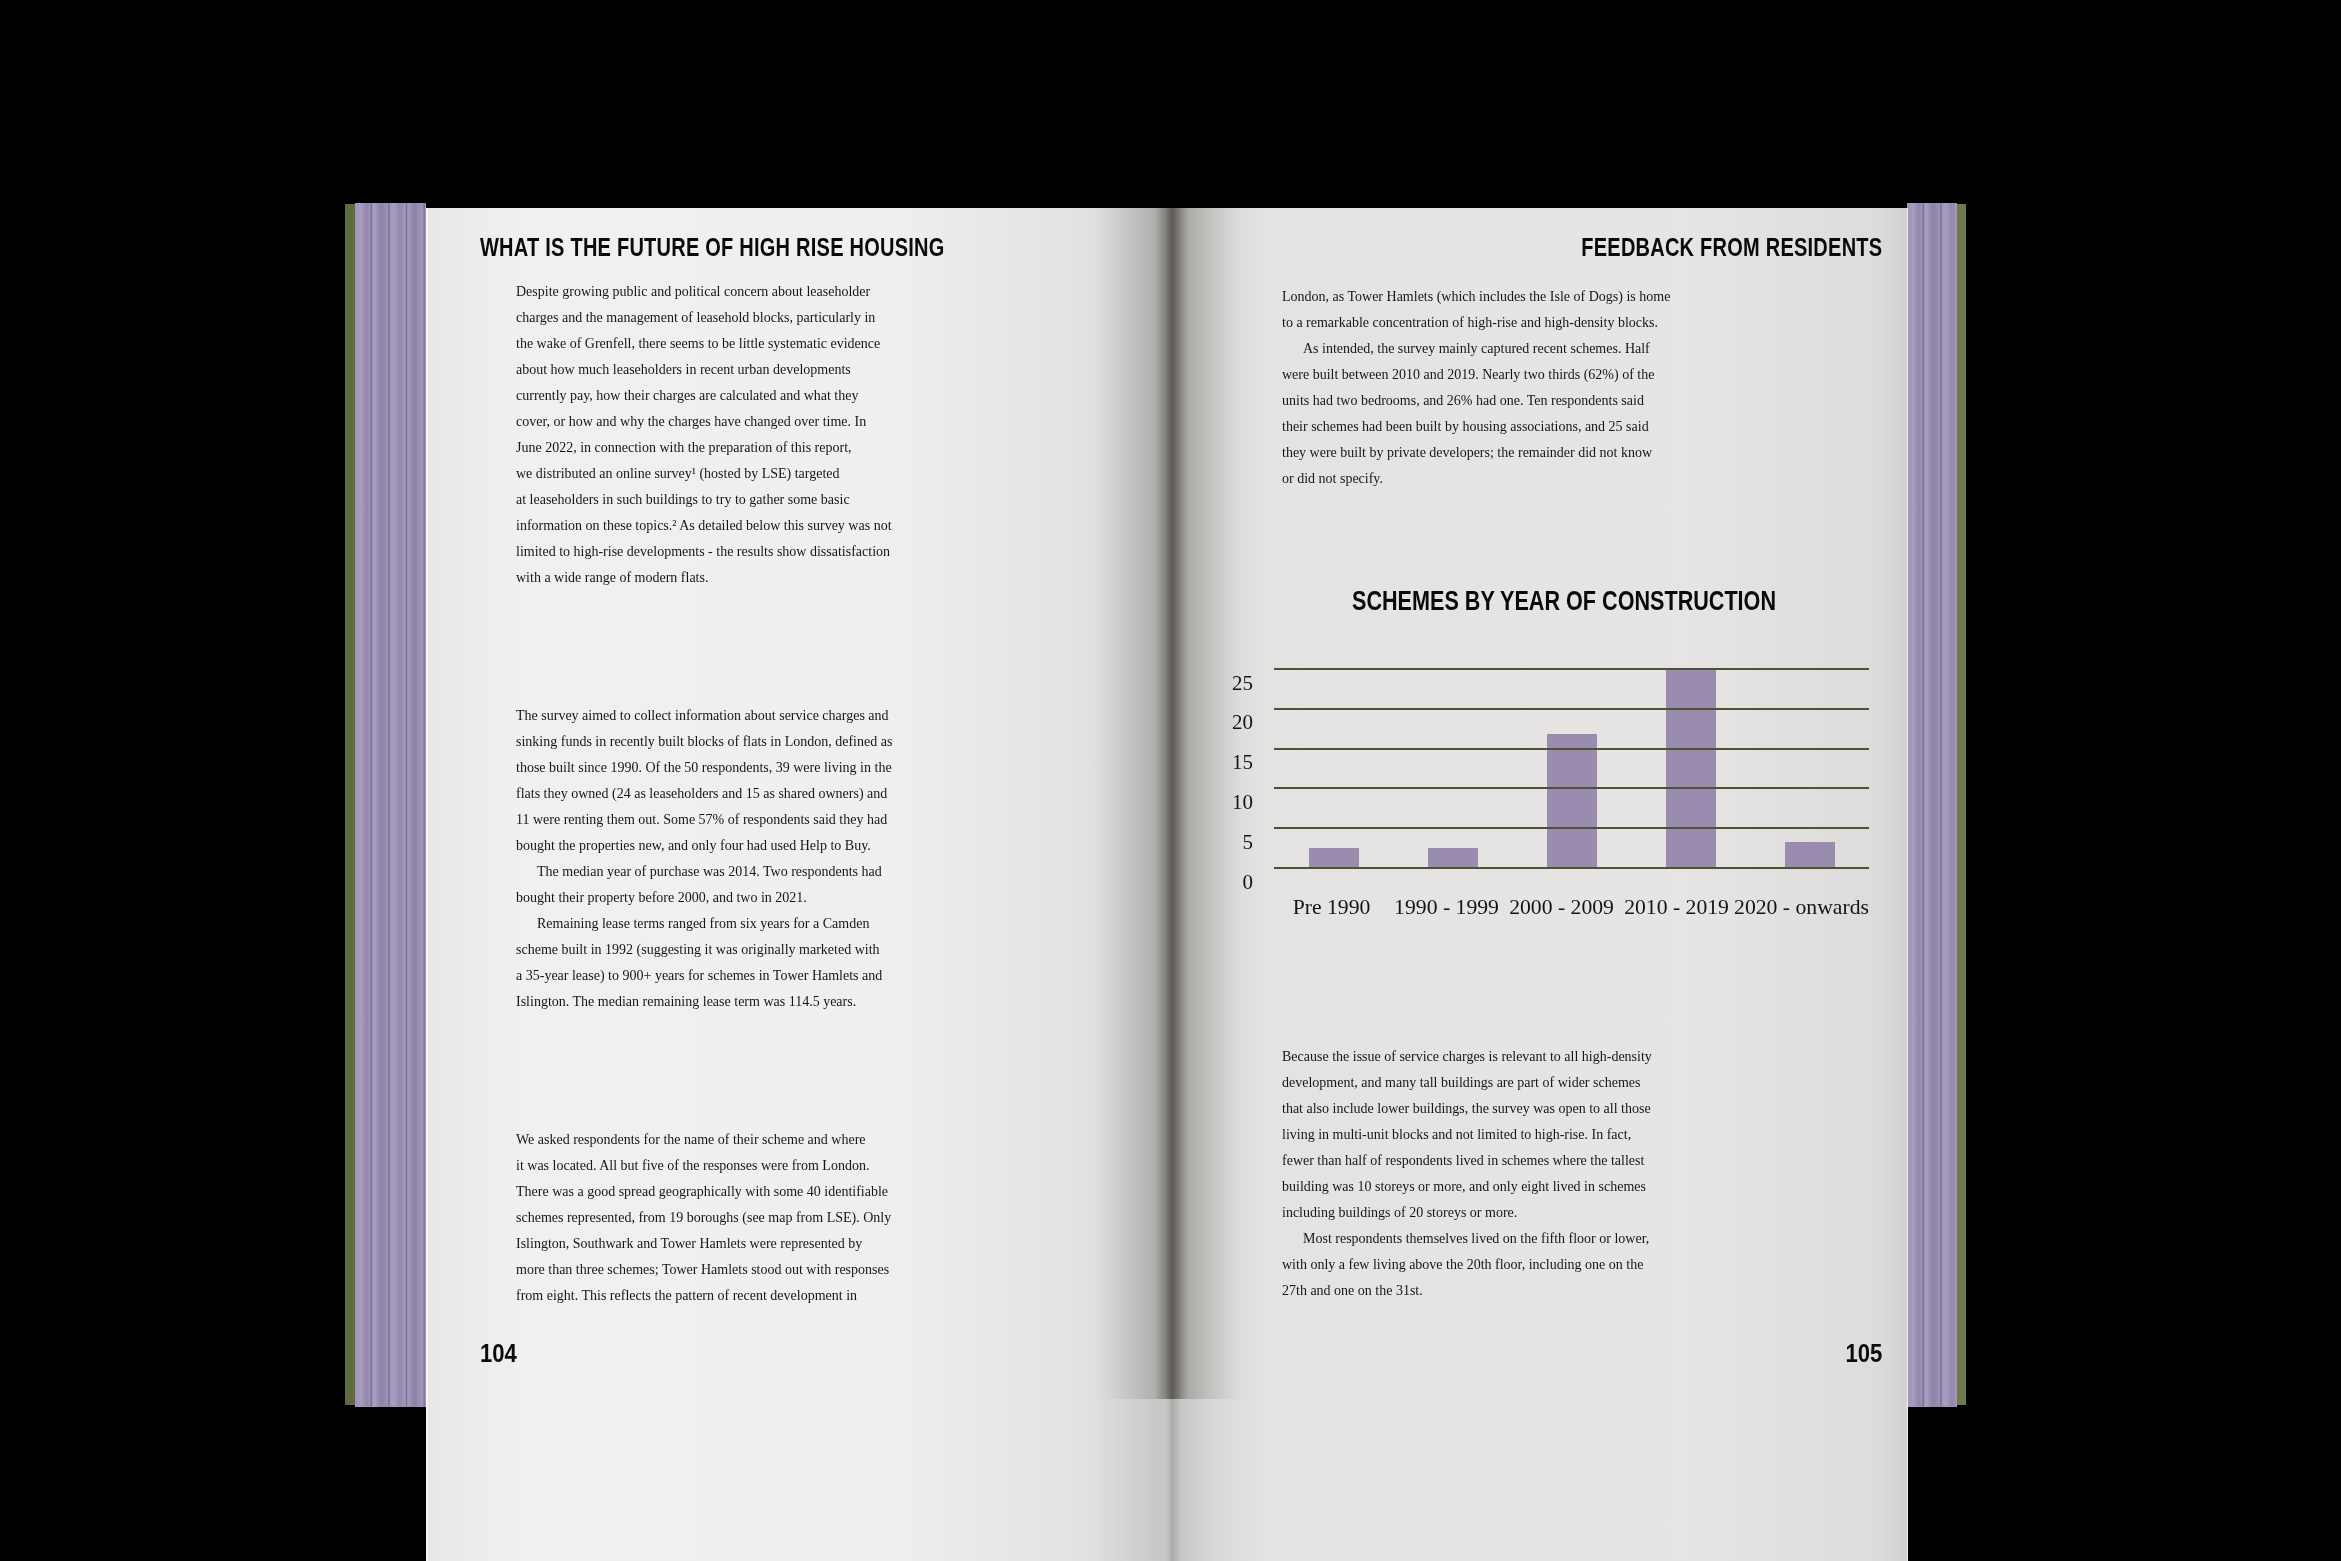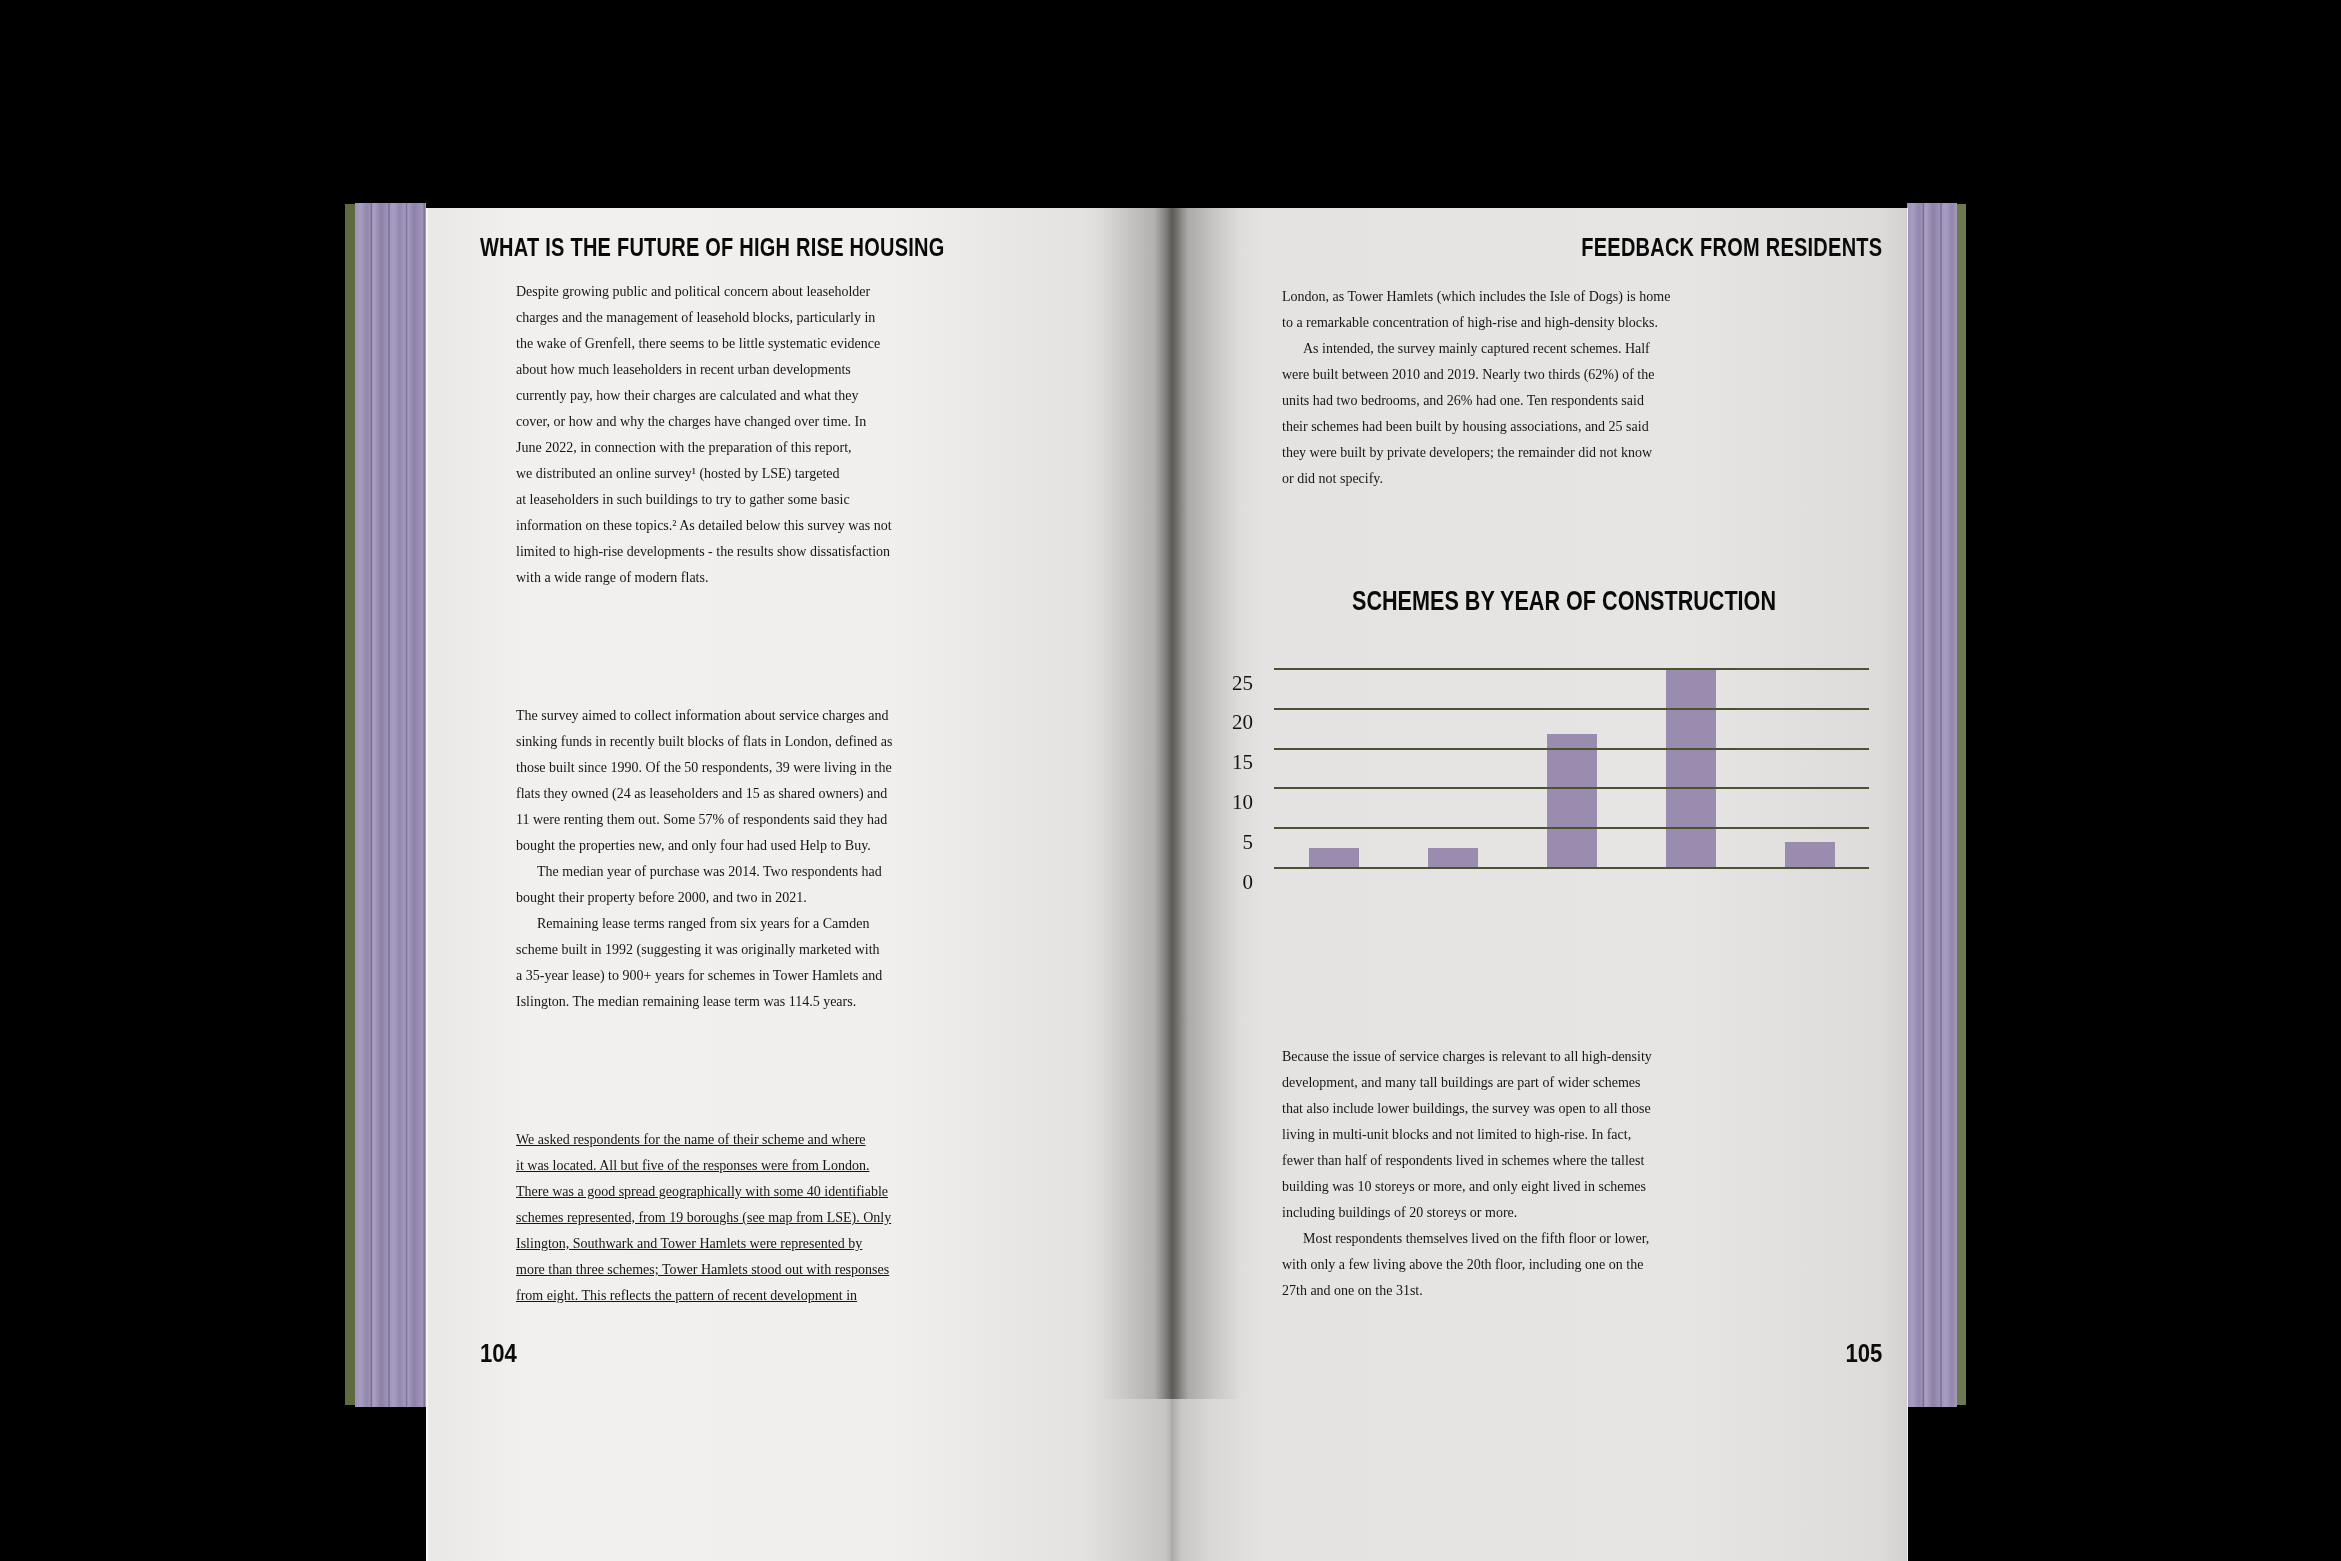--- a/index.html
+++ b/index.html
@@ -88,21 +88,21 @@
 11 were renting them out. Some 57% of respondents said they had
 bought the properties new, and only four had used Help to Buy.
   The median year of purchase was 2014. Two respondents had
 bought their property before 2000, and two in 2021.
   Remaining lease terms ranged from six years for a Camden
 scheme built in 1992 (suggesting it was originally marketed with
 a 35-year lease) to 900+ years for schemes in Tower Hamlets and
 Islington. The median remaining lease term was 114.5 years.</div>
 
 
-    <div class="para" style="left:52px;top:919px;width:638px;text-decoration:underline;">We asked respondents for the name of their scheme and where
+    <div class="para" style="left:52px;top:919px;width:638px;">We asked respondents for the name of their scheme and where
 it was located. All but five of the responses were from London.
 There was a good spread geographically with some 40 identifiable
 schemes represented, from 19 boroughs (see map from LSE). Only
 Islington, Southwark and Tower Hamlets were represented by
 more than three schemes; Tower Hamlets stood out with responses
 from eight. This reflects the pattern of recent development in</div>
 
     <div class="pagenum" style="left:52px;top:1130px;transform-origin:left center;">104</div>
   </div>
 
@@ -147,20 +147,27 @@
           <div class="ytick" style="top: 170px;">5</div>
           <div class="gridline" style="bottom: 80px; background: rgb(77, 82, 51);"></div>
           <div class="ytick" style="top: 130px;">10</div>
           <div class="gridline" style="bottom: 119px; background: rgb(77, 82, 51);"></div>
           <div class="ytick" style="top: 90px;">15</div>
           <div class="gridline" style="bottom: 159px; background: rgb(77, 82, 51);"></div>
           <div class="ytick" style="top: 50px;">20</div>
           <div class="gridline" style="bottom: 199px; background: rgb(77, 82, 51);"></div>
           <div class="ytick" style="top: 10.5px;">25</div>
         </div>
+      <div id="xlabels">
+          <div class="xlab">Pre 1990</div>
+          <div class="xlab">1990 - 1999</div>
+          <div class="xlab">2000 - 2009</div>
+          <div class="xlab">2010 - 2019</div>
+          <div class="xlab">2020 - onwards</div>
+        </div>
     </div>
 
     <div class="para" style="left:75px;top:836px;width:636px;">Because the issue of service charges is relevant to all high-density
 development, and many tall buildings are part of wider schemes
 that also include lower buildings, the survey was open to all those
 living in multi-unit blocks and not limited to high-rise. In fact,
 fewer than half of respondents lived in schemes where the tallest
 building was 10 storeys or more, and only eight lived in schemes
 including buildings of 20 storeys or more.
   Most respondents themselves lived on the fifth floor or lower,

